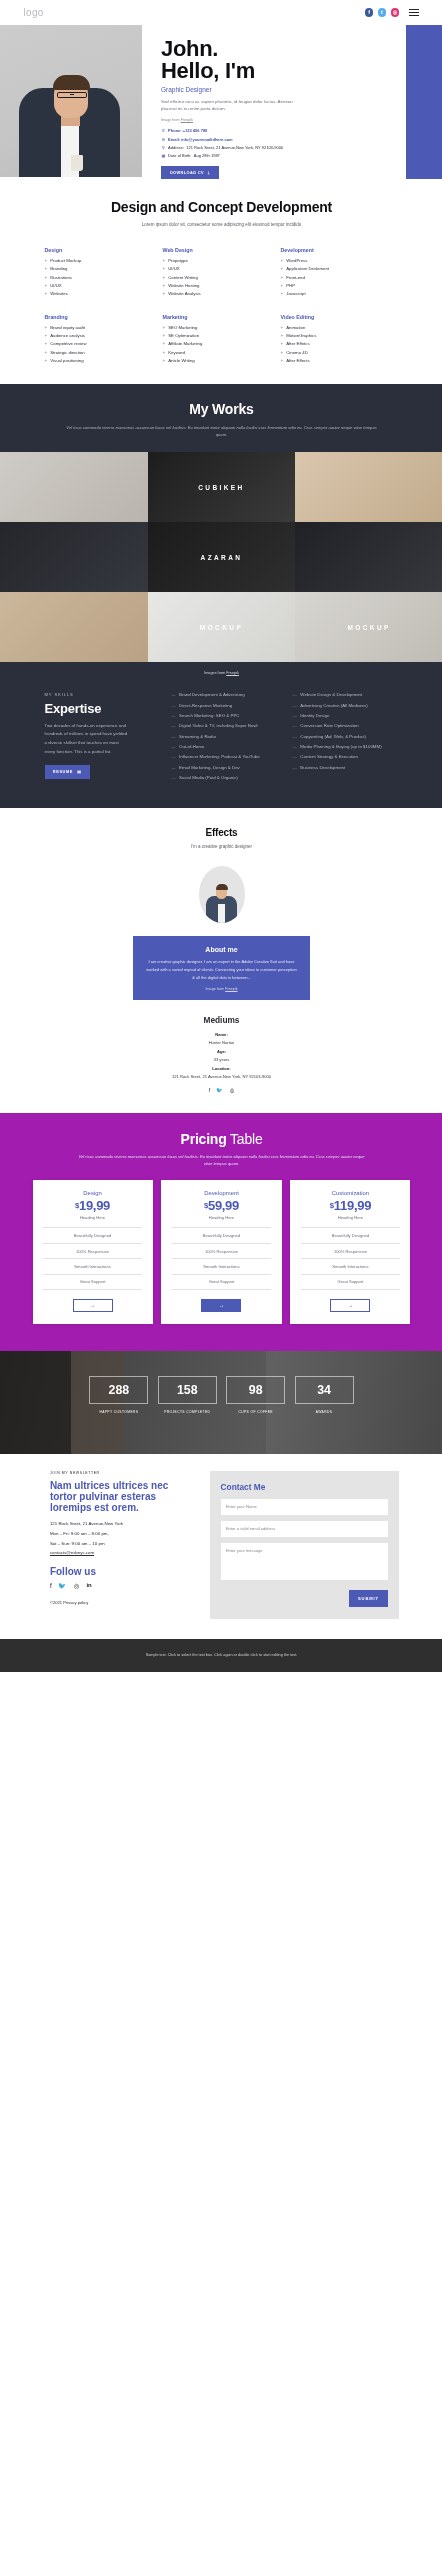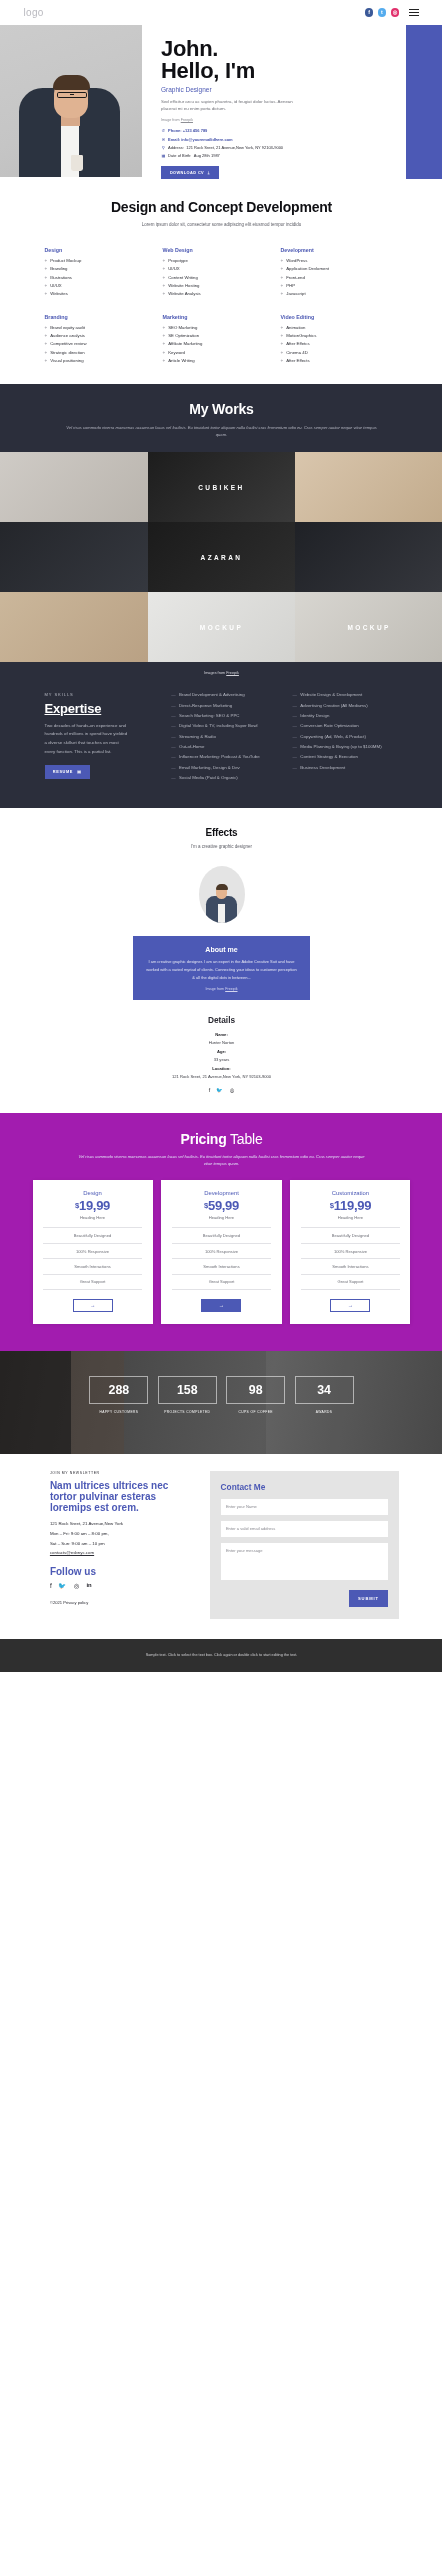--- a/index.html
+++ b/index.html
@@ -104,21 +104,21 @@
   .works-sub { width: 313px; margin: 6.5px auto 0; text-align: center; font-style: italic; font-size: 4.1px; color: #b3b5c0; line-height: 1.75; }
   .grid-works { display: grid; grid-template-columns: repeat(3, 1fr); margin-top: 14px; }
   .tile { height: 70px; position: relative; overflow: hidden; }
   .tile .lbl { position:absolute; left: 50%; top: 50%; transform: translate(-50%,-50%); color: #fff; font-size: 6.5px; letter-spacing: 2.4px; font-weight: bold;}
   .works-credit { text-align: center; color: #d2d3da; font-size: 3.8px; padding: 8.3px 0 0; }
 
   
   .expertise { background: #2b2e3b; padding: 17.7px 0 26px; }
   .exp-wrap { width: 354px; margin: 0 auto; display: grid; grid-template-columns: 1.05fr 1fr 1fr; gap: 15.3px; }
   .exp-kicker { color: #b6b8c2; font-size: 4.1px; letter-spacing: 0.9px; }
-  .exp-title { color: #fff; font-size: 13px; font-weight: bold; margin-top: 3.5px; letter-spacing: -0.2px; text-decoration: underline;}
+  .exp-title { color: #fff; font-size: 13px; font-weight: bold; margin-top: 3.5px; letter-spacing: -0.2px;}
   .exp-body { color: #b6b8c2; font-size: 4.4px; line-height: 2; margin-top: 5.9px; max-width: 83px; }
   .resume-btn {
     margin-top: 7.7px; background: #4c59b5; color: #fff; border: none; cursor: pointer;
     font-size: 3.9px; font-weight: bold; letter-spacing: 0.6px; padding: 4.7px 8.3px;
     display: inline-flex; align-items: center; gap: 4.1px;
   }
   .exp-col ul { list-style: none; display: flex; flex-direction: column; gap: 3.5px; }
   .exp-col li { color: #b6b8c2; font-size: 4.4px; line-height: 1.55; display: flex; gap: 3.5px; }
   .dash { color: #8e90a0; }
 
@@ -555,21 +555,21 @@
       <div class="ahead"></div>
       <div class="ahair"></div>
   </div>
   <div class="about-card">
     <h3>About me</h3>
     <p>I am creative graphic designer. I am an expert in the Adobe Creative Suit and have worked with a varied myriad of clients. Connecting your ideas to customer perception &amp; all the digital dots in between...</p>
     <div class="img-credit">
       <span>Image from </span><u>Freepik</u>
     </div>
   </div>
-  <div class="details-h">Details</div>
+  <div class="details-h">Mediums</div>
   <div class="details-list" id="details-list">
       <div class="k">Name:</div>
       <div class="v">Hunter Norton</div>
       <div class="k">Age:</div>
       <div class="v">33 years</div>
       <div class="k">Location:</div>
       <div class="v">121 Rock Sreet, 21 Avenue,New York, NY 92103-9000</div>
     </div>
   <div class="prof-social">
     <span>f</span>

